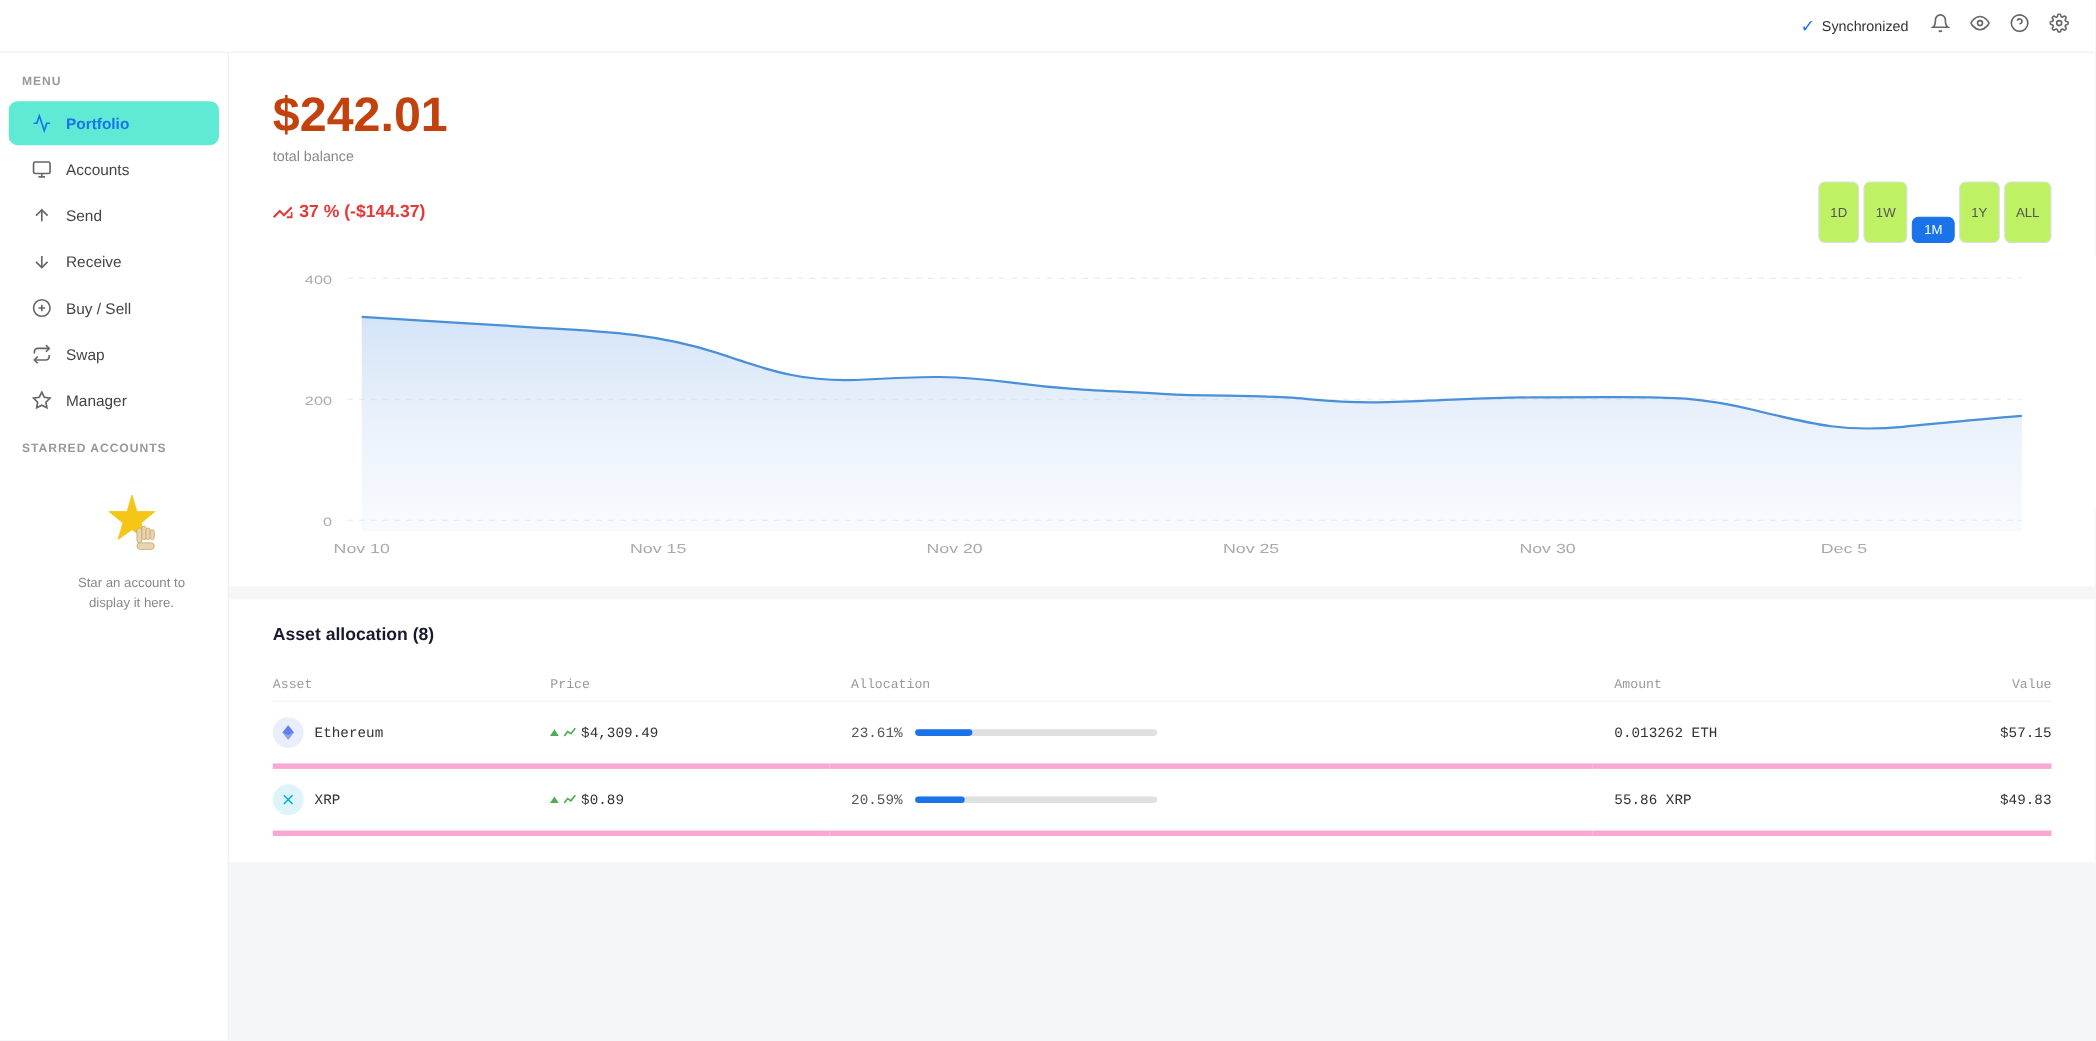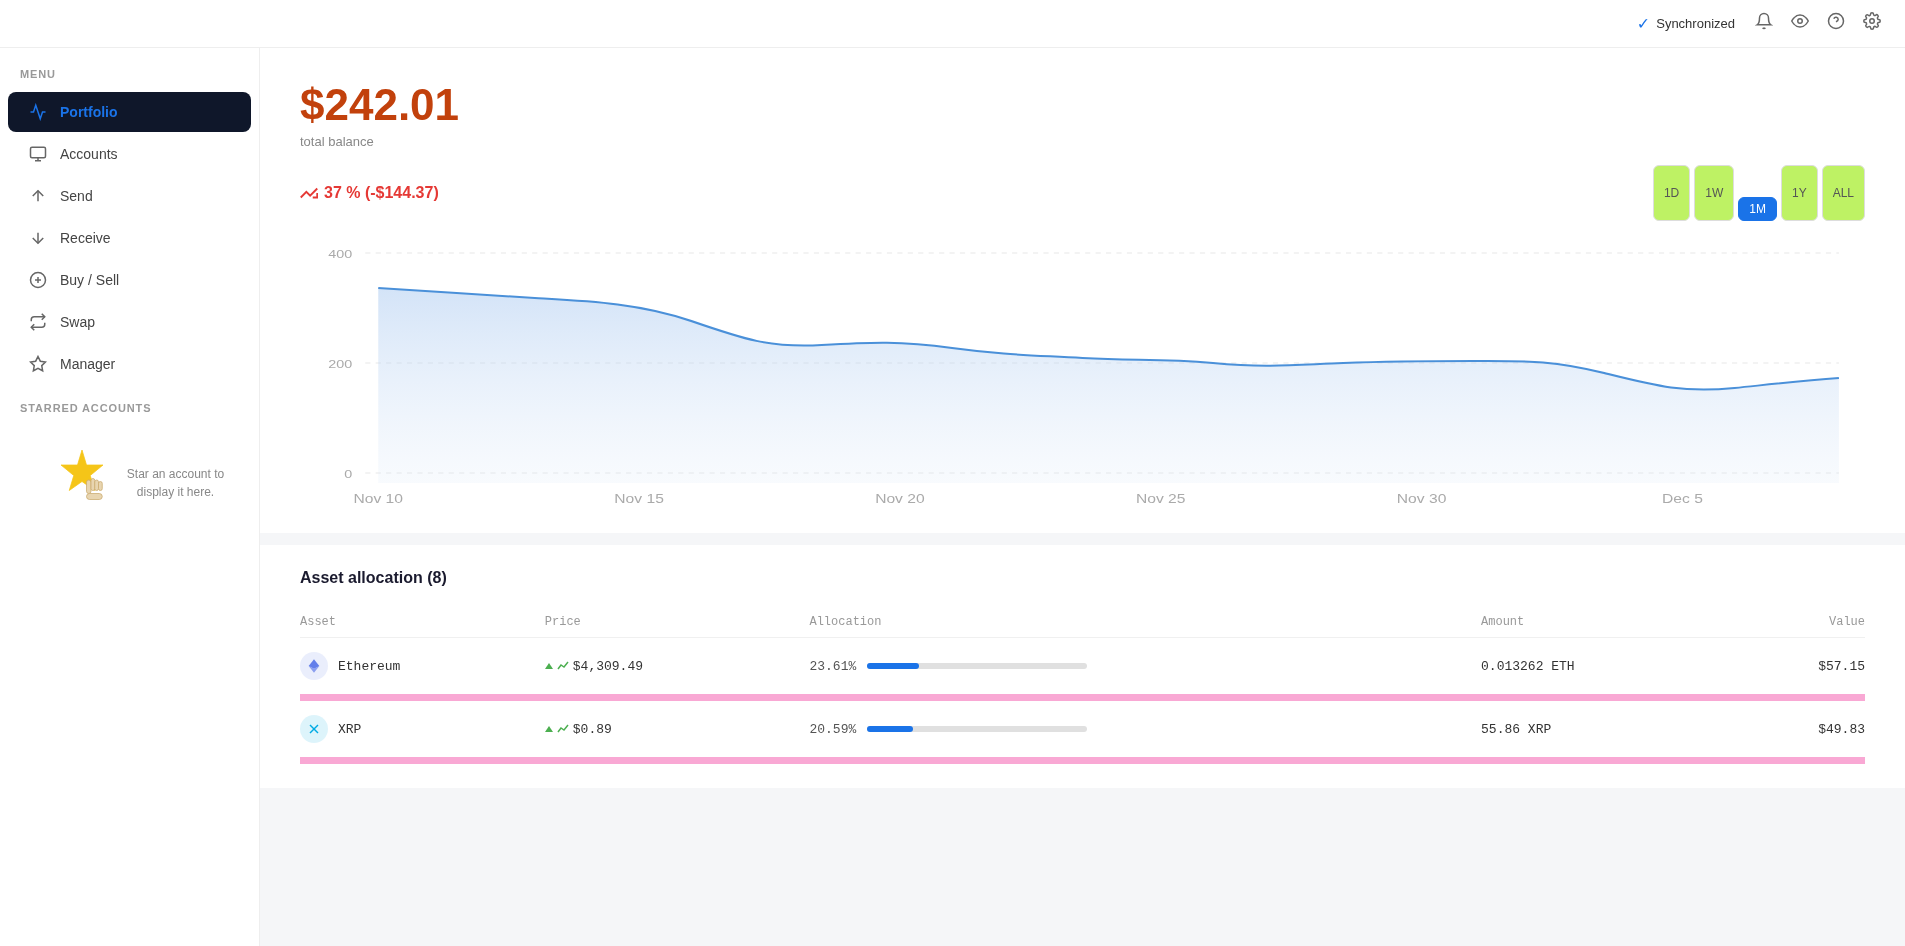--- a/index.html
+++ b/index.html
@@ -34,21 +34,21 @@
       cursor: pointer;
     }
 
     .main-layout {
       display: flex;
       flex: 1;
       overflow: hidden;
     }
 
     .sidebar {
-      width: 260px;
+      width: 208px;
       background: #fff;
       border-right: 1px solid #eee;
       padding: 20px 0;
       flex-shrink: 0;
       overflow-y: auto;
     }
 
     .sidebar-menu-label {
       font-size: 11px;
       font-weight: 600;
@@ -63,21 +63,21 @@
       gap: 12px;
       padding: 10px 20px;
       cursor: pointer;
       border-radius: 8px;
       margin: 2px 8px;
       font-size: 14px;
       color: #444;
       transition: background 0.15s;
     }
     .sidebar-item.active {
-      background: #0f172a;
+      background: #5eead4;
       color: #1a73e8;
       font-weight: 600;
     }
     .sidebar-item .icon {
       width: 20px;
       height: 20px;
       display: flex;
       align-items: center;
       justify-content: center;
       flex-shrink: 0;
@@ -86,20 +86,21 @@
     .sidebar-section-label {
       font-size: 11px;
       font-weight: 600;
       color: #999;
       letter-spacing: 0.08em;
       padding: 16px 20px 10px;
     }
 
     .starred-empty {
       display: flex;
+      flex-direction: column;
       align-items: center;
       padding: 20px;
       text-align: center;
       margin-left: 32px;
     }
     .starred-empty .star-icon {
       font-size: 36px;
       margin-bottom: 8px;
     }
     .starred-empty-text {
@@ -210,21 +211,21 @@
       text-align: left;
       padding: 8px 0;
       border-bottom: 1px solid #f0f0f0;
     }
     .asset-table th:not(:first-child) { padding-left: 20px; }
     .asset-table th:last-child { text-align: right; }
     .asset-table th:nth-child(5) { text-align: right; margin-top: 48px; }
 
     .asset-table td {
       padding: 14px 0;
-      border-bottom: 7px solid #f9a8d4;
+      border-bottom: 5px solid #f9a8d4;
       font-size: 13px;
       color: #333;
       vertical-align: middle;
     }
     .asset-table td:not(:first-child) { padding-left: 20px; }
     .asset-table td:last-child { text-align: right; }
     .asset-table td:nth-child(5) { text-align: right; }
 
     .asset-name-cell {
       display: flex;

